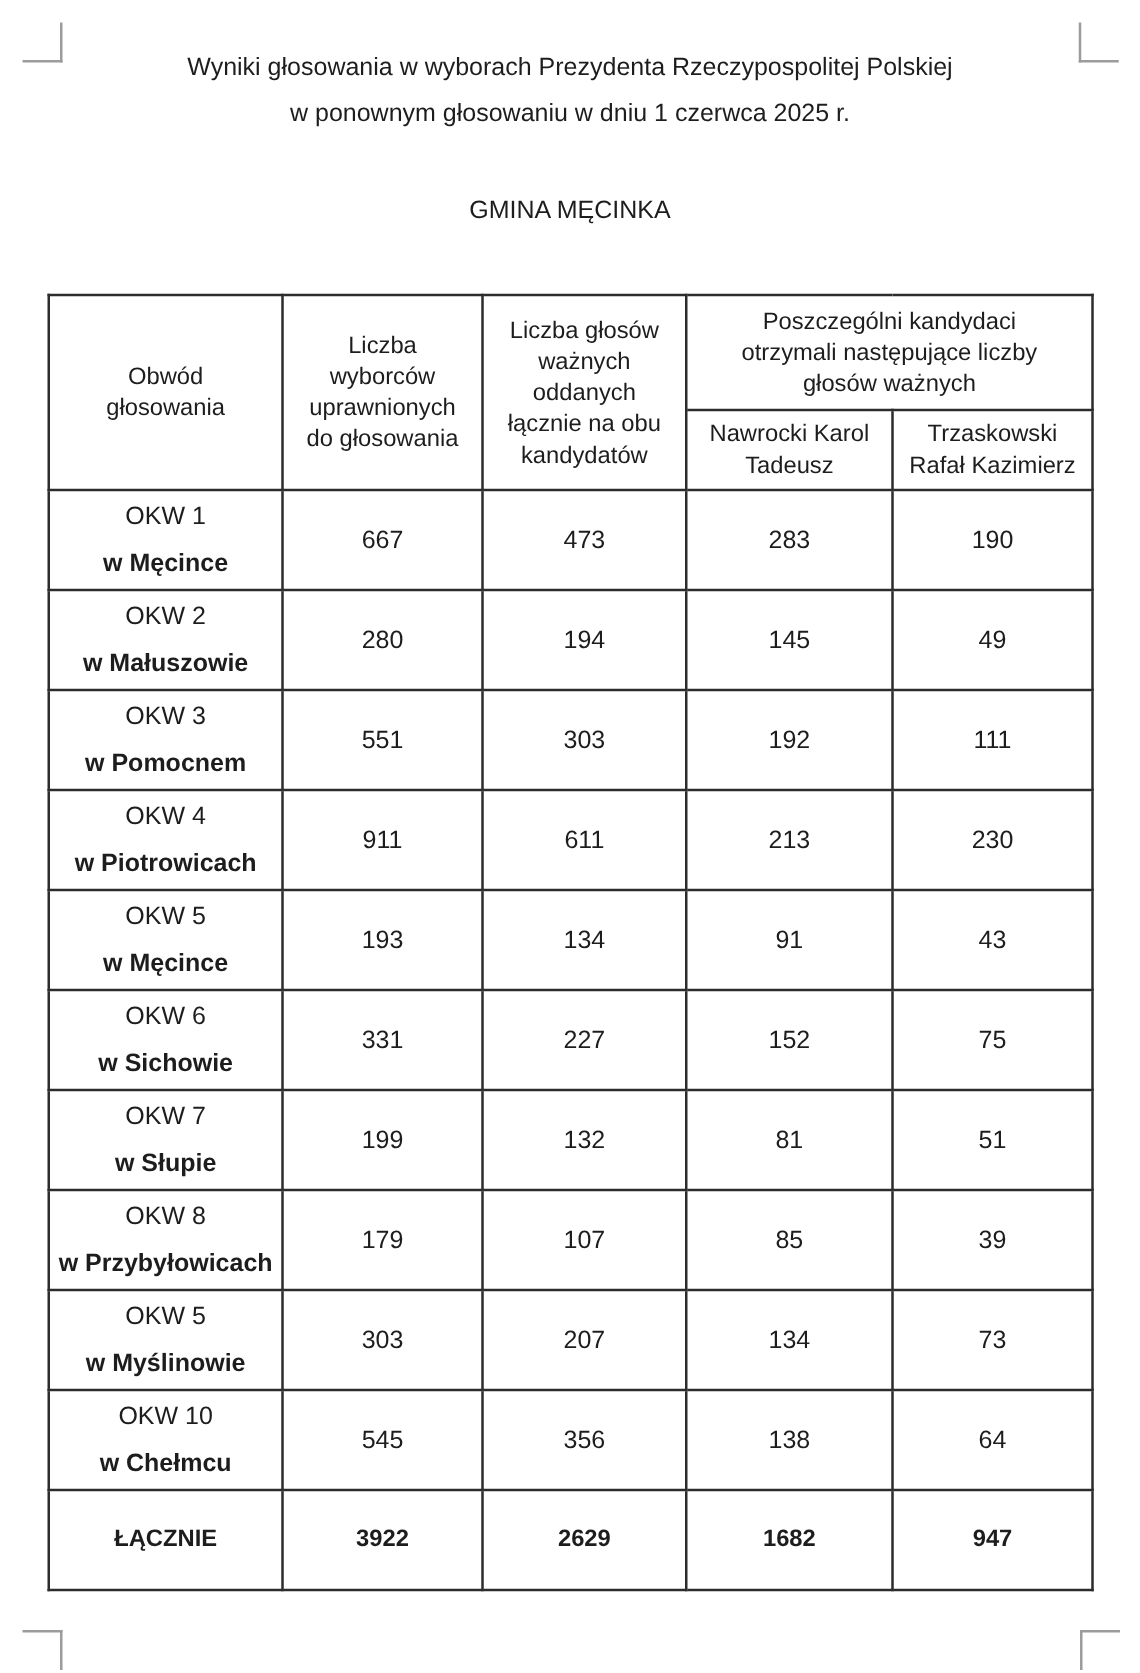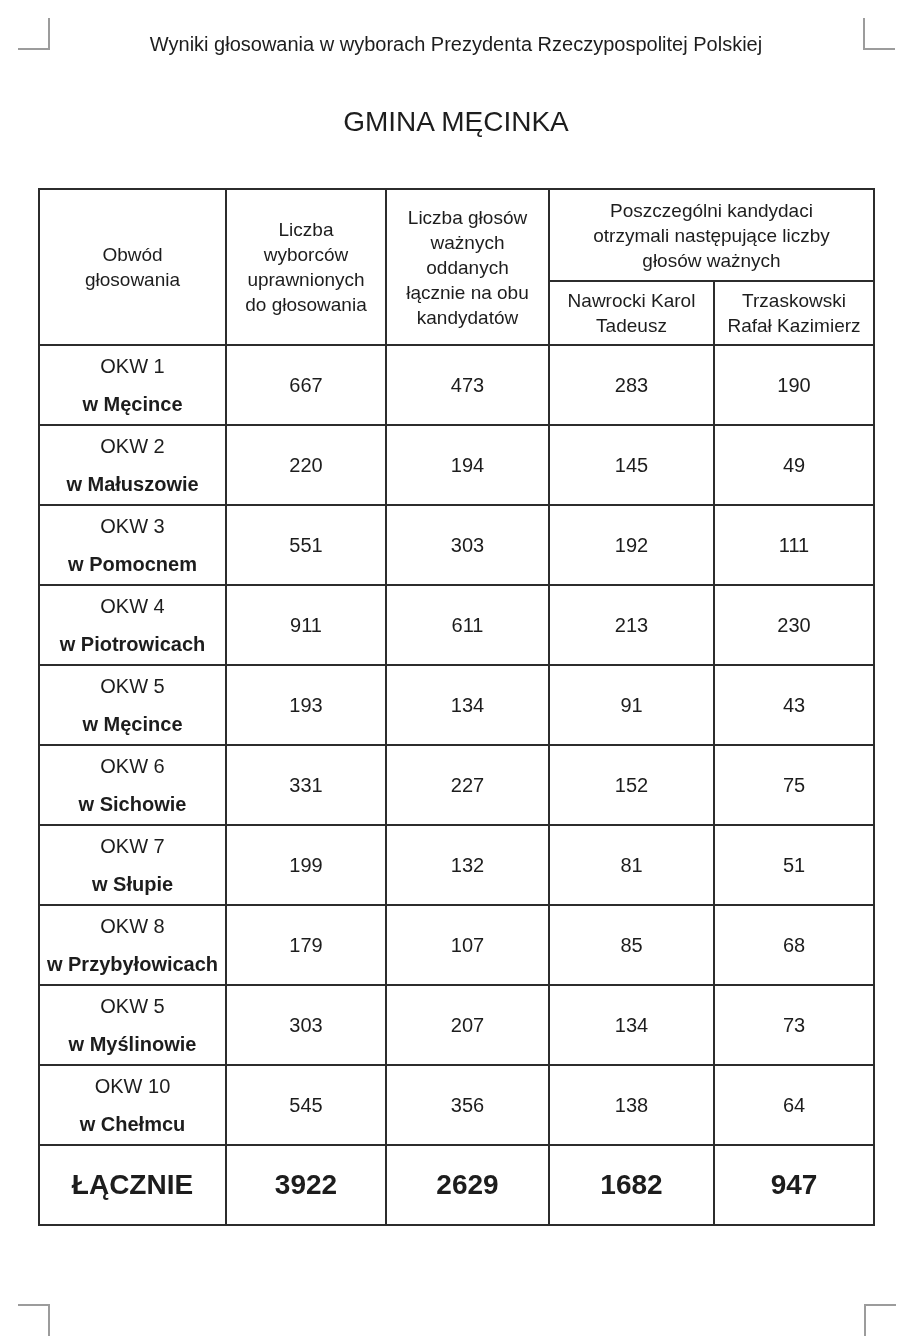--- a/index.html
+++ b/index.html
@@ -22,31 +22,31 @@
     width: 30px;
     height: 30px;
     border: 0 solid #9c9c9c;
   }
   .crop-tl { left: 18px;  top: 18px;   border-right-width: 2px; border-bottom-width: 2px; }
   .crop-tr { left: 863px; top: 18px;   border-left-width: 2px;  border-bottom-width: 2px; }
   .crop-bl { left: 18px;  top: 1304px; border-top-width: 2px;   border-right-width: 2px; }
   .crop-br { left: 864px; top: 1304px; border-top-width: 2px;   border-left-width: 2px; }
 
   .title {
-    margin: 0;
+    margin: 10px;
     padding-top: 26px;
     text-align: center;
     font-size: 20px;
     font-weight: 400;
     line-height: 37px;
   }
   .municipality {
     margin-top: 46px;
     text-align: center;
-    font-size: 28px;
+    font-size: 20px;
     font-weight: 400;
     line-height: 25px;
   }
 
   table.results {
     margin: 54px 0 0 38px;
     width: 835px;
     border-collapse: collapse;
     table-layout: fixed;
   }
@@ -74,37 +74,38 @@
     line-height: 23px;
   }
   td.c-okw {
     vertical-align: top;
     padding-top: 6px;
     margin-left: 48px;
   }
   .okw-place { margin-top: 15px; font-weight: bold; }
 
   tfoot td {
-    font-size: 28px;
+    font-size: 19px;
     font-weight: 700;
     padding-top: 24px;
   }
 </style>
 </head>
 <body>
 
 <div class="page">
 
   <div class="crop-mark crop-tl"></div>
   <div class="crop-mark crop-tr"></div>
   <div class="crop-mark crop-bl"></div>
   <div class="crop-mark crop-br"></div>
 
   <div class="title">
     <div>Wyniki głosowania w wyborach Prezydenta Rzeczypospolitej Polskiej</div>
+    <div>w ponownym głosowaniu w dniu 1 czerwca 2025 r.</div>
   </div>
 
   <div class="municipality">GMINA MĘCINKA</div>
 
   <table class="results">
     <colgroup>
       <col style="width:187px">
       <col style="width:160px">
       <col style="width:163px">
       <col style="width:165px">
@@ -145,21 +146,21 @@
           <td>473</td>
           <td>283</td>
           <td>190</td>
         </tr>
 
         <tr class="data-row">
           <td class="c-okw">
             <div class="okw-name">OKW 2</div>
             <div class="okw-place">w Małuszowie</div>
           </td>
-          <td>220</td>
+          <td>280</td>
           <td>194</td>
           <td>145</td>
           <td>49</td>
         </tr>
 
         <tr class="data-row">
           <td class="c-okw">
             <div class="okw-name">OKW 3</div>
             <div class="okw-place">w Pomocnem</div>
           </td>
@@ -214,21 +215,21 @@
         </tr>
 
         <tr class="data-row">
           <td class="c-okw">
             <div class="okw-name">OKW 8</div>
             <div class="okw-place">w Przybyłowicach</div>
           </td>
           <td>179</td>
           <td>107</td>
           <td>85</td>
-          <td>68</td>
+          <td>39</td>
         </tr>
 
         <tr class="data-row">
           <td class="c-okw">
             <div class="okw-name">OKW 5</div>
             <div class="okw-place">w Myślinowie</div>
           </td>
           <td>303</td>
           <td>207</td>
           <td>134</td>

